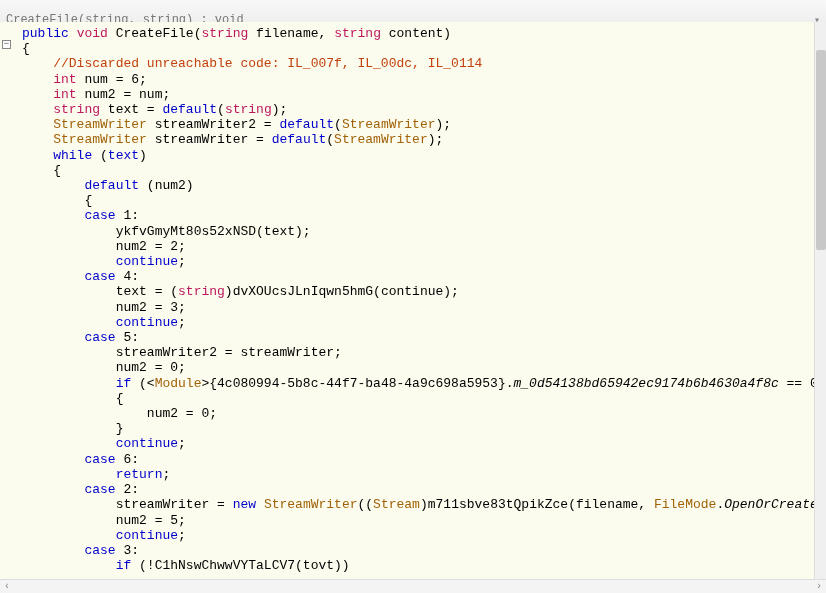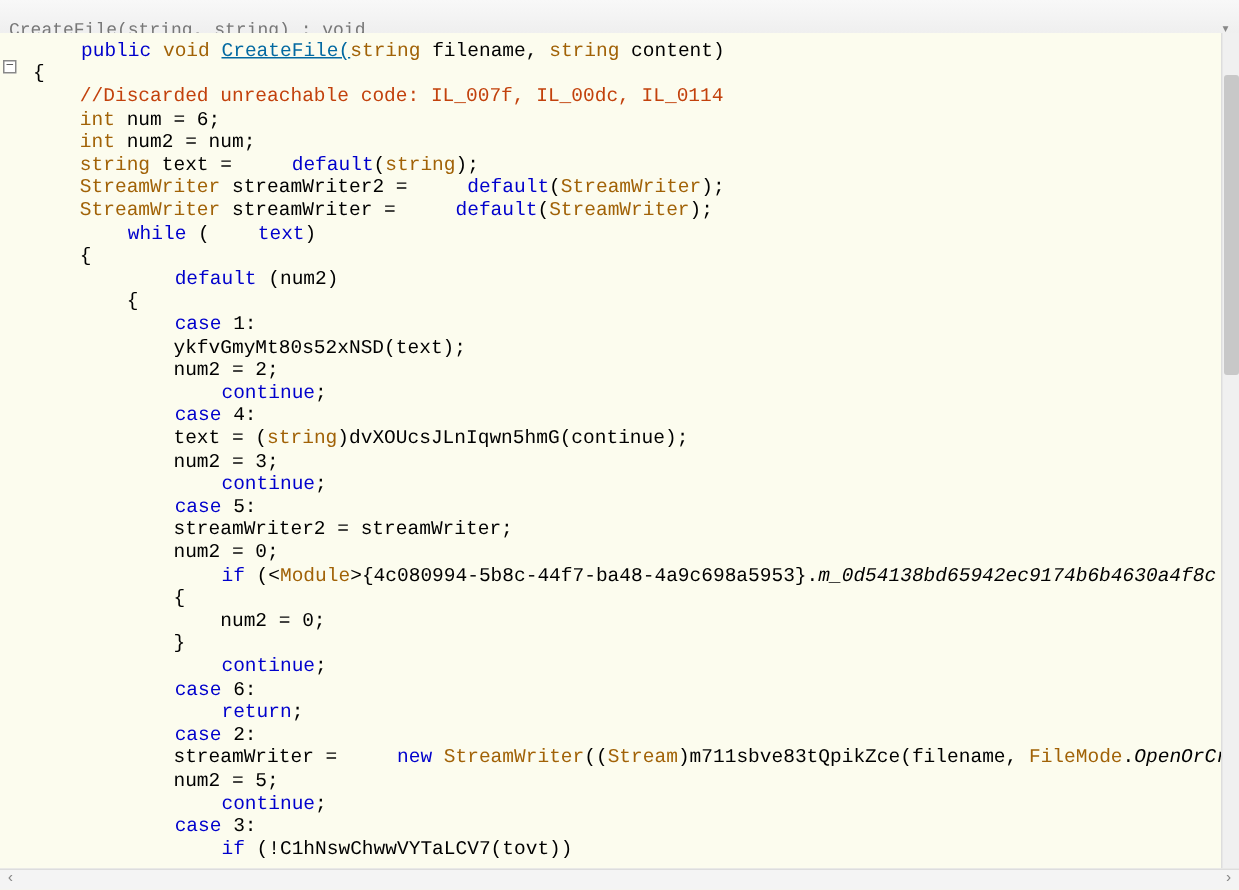--- a/index.html
+++ b/index.html
@@ -85,25 +85,25 @@
     height: 14px;
     background: #f4f4f4;
     border-top: 1px solid #ddd;
     display: flex;
     justify-content: space-between;
     align-items: center;
     font-size: 10px;
     color: #888;
   }
   .hscroll .arrow { padding: 0 4px; cursor: pointer; }
-  .kw { color: #0000cc; margin-left: 32px; }
-  .kw2 { color: #a16207; }
+  .kw { color: #0000cc; }
+  .kw2 { color: #be185d; }
   .type { color: #a16207; }
   .comment { color: #c2410c; }
-  .ident { color: #0369a1; text-decoration: underline; }
+  .ident { color: #000000; }
   .member { font-style: italic; }
 </style>
 </head>
 <body>
 
 <div class="header">
   <span>CreateFile(string, string) : void</span>
   <span class="menu-icon">▾</span>
 </div>
 

